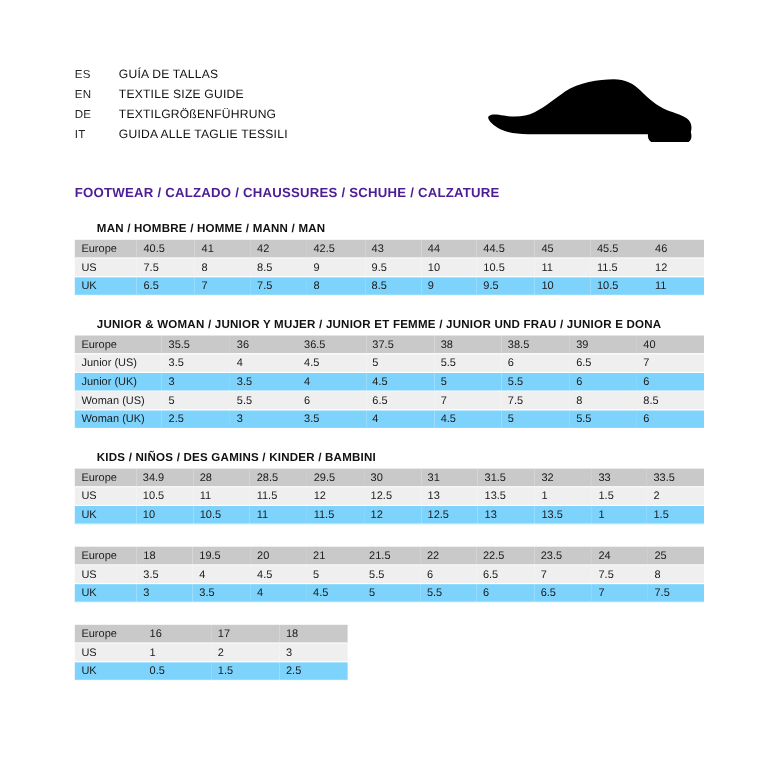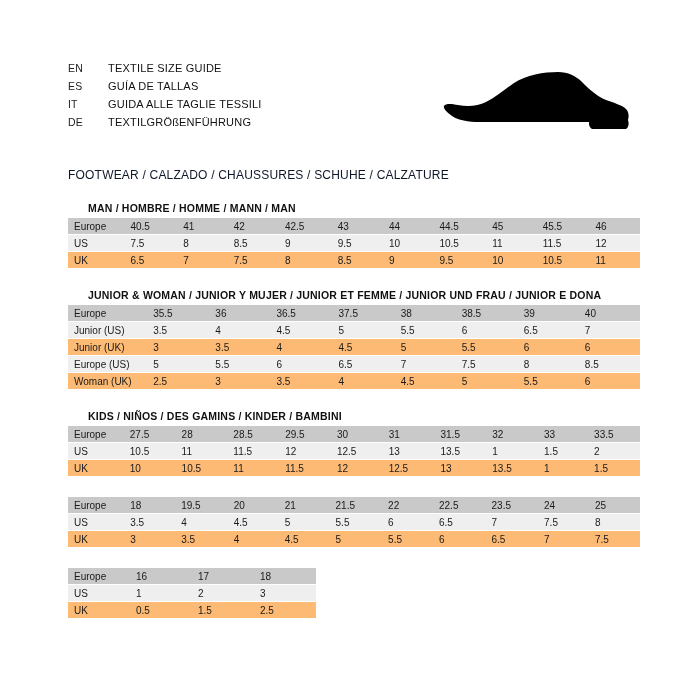--- a/index.html
+++ b/index.html
@@ -51,23 +51,23 @@
     position: absolute;
     right: 10px;
     top: 6px;
     width: 190px;
     height: 70px;
   }
 
   .section-heading {
     margin-top: 14px;
     font-size: 12px;
-    font-weight: normal;
+    font-weight: bold;
     letter-spacing: 0.2px;
-    color: #0f172a;
+    color: #4c1d95;
   }
 
   
   .block {
     margin-top: 20px;
   }
   .block-title {
     font-size: 10.5px;
     font-weight: bold;
     letter-spacing: 0.2px;
@@ -89,21 +89,21 @@
     border-bottom: 1px solid #ffffff;
   }
   table.size-table tr.head td {
     background: #c9c9c9;
     font-size: 10px;
   }
   table.size-table tr.row td {
     background: #efefef;
   }
   table.size-table tr.row.alt td {
-    background: #fdba74;
+    background: #7dd3fc;
   }
   td.label-col {
     width: 58px;
   }
   td.val {
     width: 56px;
   }
   
   .t-man td.label-col { width: 52px; }
   .t-man td.val { width: 52px; }
@@ -117,34 +117,34 @@
   .t-babies td.val { width: 52px; margin-top: 24px; }
 </style>
 </head>
 <body>
 
 <div class="page">
 
   <div class="header">
     <div class="lang-list">
       <div class="lang-row">
+        <span class="lang-code">ES</span>
+        <span class="lang-title">GUÍA DE TALLAS</span>
+      </div>
+      <div class="lang-row">
         <span class="lang-code">EN</span>
         <span class="lang-title">TEXTILE SIZE GUIDE</span>
       </div>
       <div class="lang-row">
-        <span class="lang-code">ES</span>
-        <span class="lang-title">GUÍA DE TALLAS</span>
+        <span class="lang-code">DE</span>
+        <span class="lang-title">TEXTILGRÖßENFÜHRUNG</span>
       </div>
       <div class="lang-row">
         <span class="lang-code">IT</span>
         <span class="lang-title">GUIDA ALLE TAGLIE TESSILI</span>
-      </div>
-      <div class="lang-row">
-        <span class="lang-code">DE</span>
-        <span class="lang-title">TEXTILGRÖßENFÜHRUNG</span>
       </div>
     </div>
 
     <div class="shoe-art">
       <svg viewBox="0 0 190 70" width="190" height="70" aria-hidden="true">
         <path fill="#000000" d="M118 4 C128 4 136 8 142 14 C150 22 157 28 166 32 C174 35 182 37 186 41 C189 44 189 49 188 52 L186 54 L40 54 C28 54 18 52 12 48 C6 44 3 40 4 38 C6 35 12 36 18 37 C28 39 38 38 46 34 C56 29 64 22 74 15 C86 7 104 4 118 4 Z"></path>
         <path fill="#000000" d="M150 52 L188 52 C189 55 189 59 186 61 L152 61 C149 59 148 55 150 52 Z"></path>
       </svg>
     </div>
   </div>
@@ -229,21 +229,21 @@
         <td class="val">3</td>
         <td class="val">3.5</td>
         <td class="val">4</td>
         <td class="val">4.5</td>
         <td class="val">5</td>
         <td class="val">5.5</td>
         <td class="val">6</td>
         <td class="val">6</td>
       </tr>
       <tr class="row">
-        <td class="label-col">Europe (US)</td>
+        <td class="label-col">Woman (US)</td>
         <td class="val">5</td>
         <td class="val">5.5</td>
         <td class="val">6</td>
         <td class="val">6.5</td>
         <td class="val">7</td>
         <td class="val">7.5</td>
         <td class="val">8</td>
         <td class="val">8.5</td>
       </tr>
       <tr class="row alt">
@@ -260,21 +260,21 @@
     </tbody>
       </table>
   </div>
 
   <div class="block">
     <div class="block-title">KIDS / NIÑOS / DES GAMINS / KINDER / BAMBINI</div>
     <table class="size-table t-kids">
       <tbody>
           <tr class="head">
         <td class="label-col">Europe</td>
-        <td class="val">27.5</td>
+        <td class="val">34.9</td>
         <td class="val">28</td>
         <td class="val">28.5</td>
         <td class="val">29.5</td>
         <td class="val">30</td>
         <td class="val">31</td>
         <td class="val">31.5</td>
         <td class="val">32</td>
         <td class="val">33</td>
         <td class="val">33.5</td>
       </tr>

